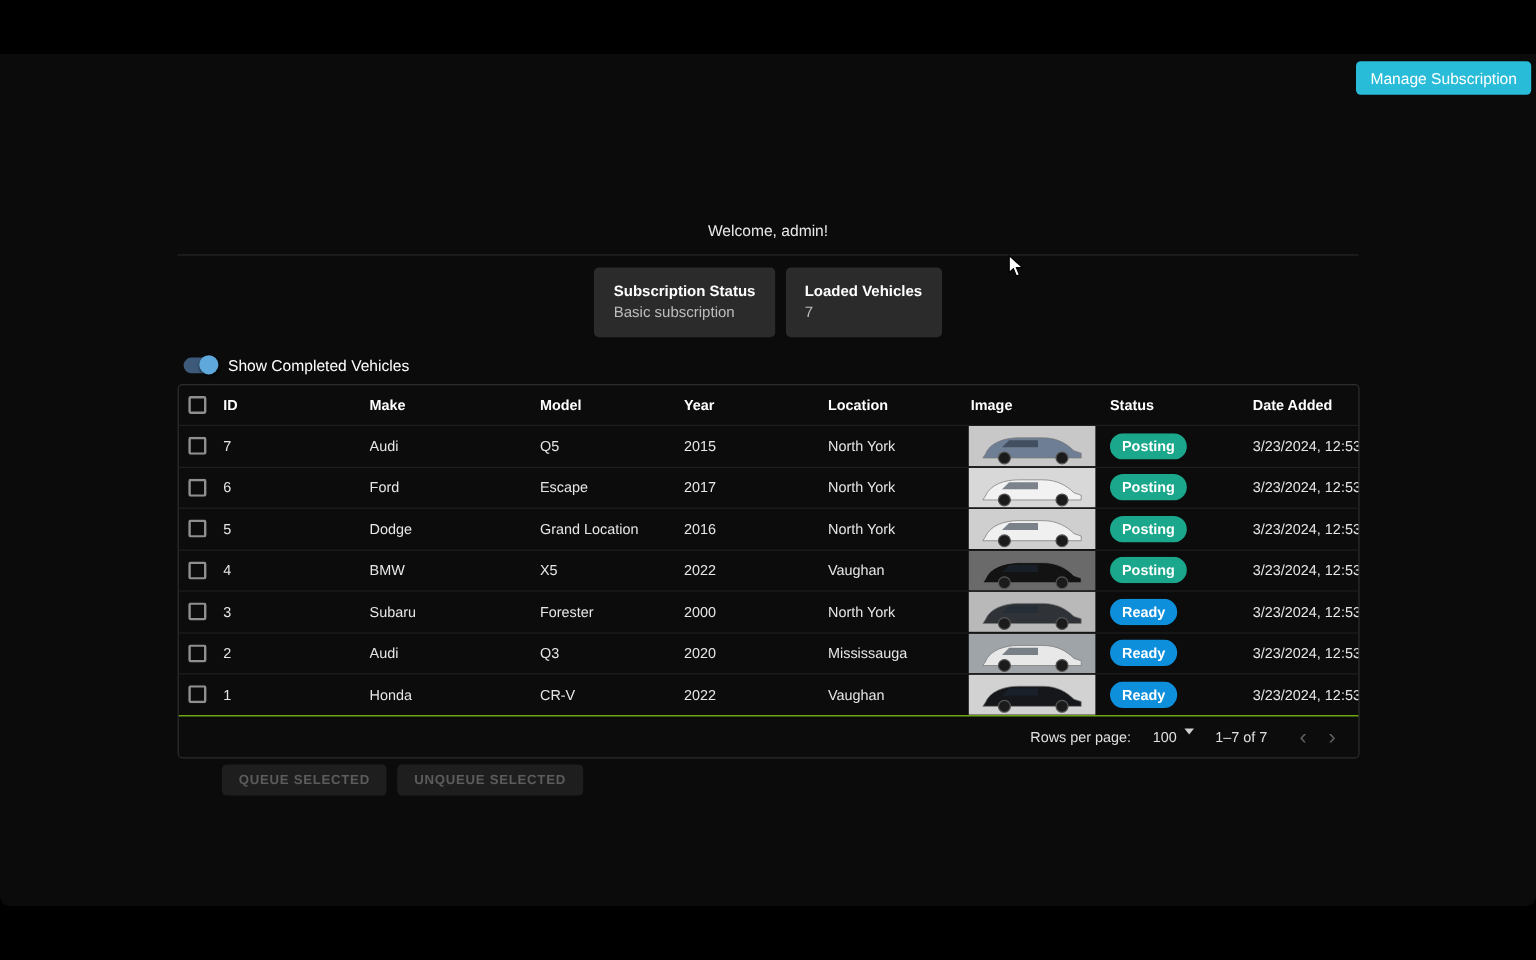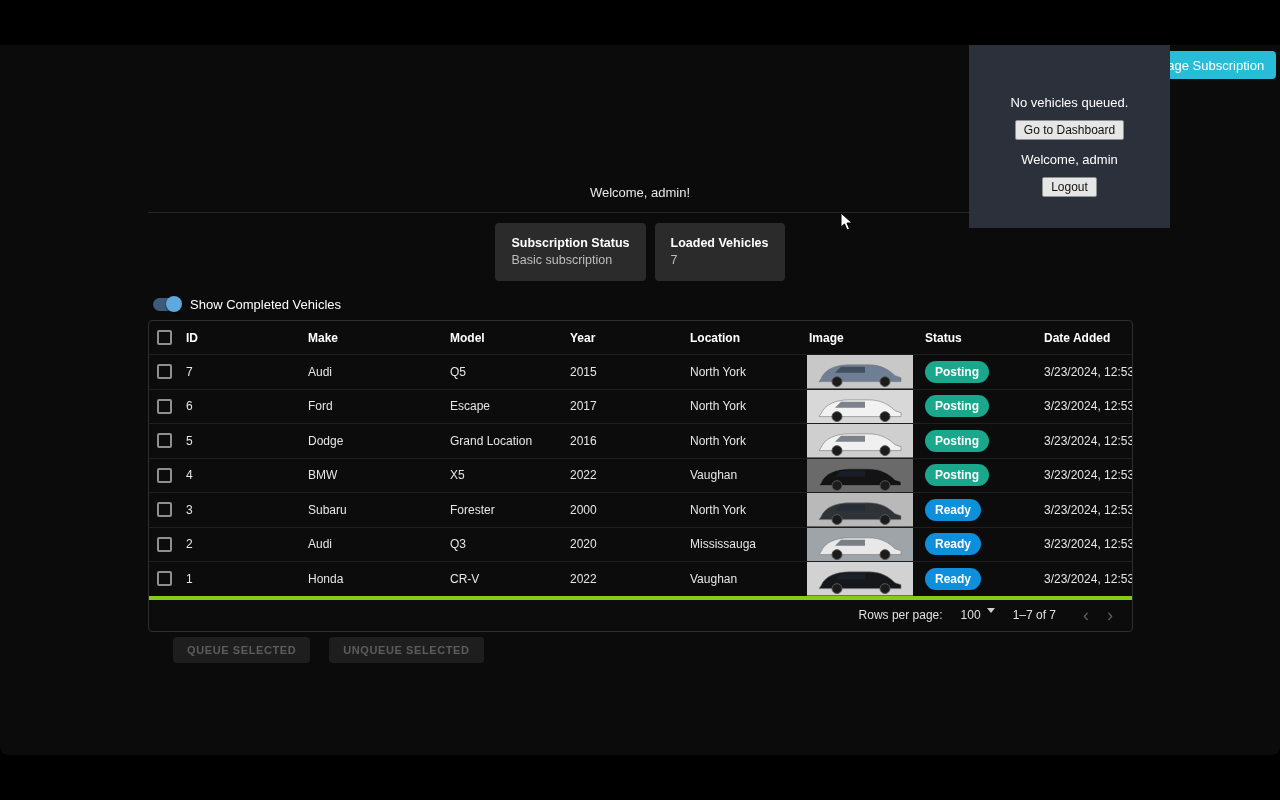--- a/index.html
+++ b/index.html
@@ -57,30 +57,30 @@
         background:transparent; cursor:pointer; }
 
   .veh-img { width:106px; height:100%; display:block; }
   .veh-img svg { width:100%; height:100%; display:block; }
 
   .badge { display:inline-block; padding:4px 10px; border-radius:12px; color:#fff;
            font-size:12px; font-weight:bold; line-height:14px; }
 
   
   .tfooter { display:flex; align-items:center; justify-content:flex-end; gap:18px;
-             height:35px; border-top:4px solid #84cc16; padding-right:10px;
+             height:35px; border-top:1px solid #84cc16; padding-right:10px;
              color:#e0e0e0; font-size:12px; }
   .rpp-select { display:flex; align-items:flex-start; gap:6px; cursor:pointer; }
   .caret-down { width:0; height:0; border-left:4px solid transparent;
                 border-right:4px solid transparent; border-top:5px solid #cfcfcf; }
   .pager-btn { color:#606060; font-size:18px; line-height:18px; width:24px;
                text-align:center; cursor:default; user-select:none; }
 
   
-  .actions { position:absolute; left:140px; top:592px; display:flex; gap:19px;padding-left:33px; }
+  .actions { position:absolute; left:152px; top:592px; display:flex; gap:9px;padding-left:33px; }
   .action-btn { background:#1e1e1e; color:#5c5c5c; border:none; border-radius:4px;
                 font-size:11px; font-weight:bold; letter-spacing:0.6px;
                 padding:7px 14px; font-family:"Liberation Sans",sans-serif; }
 
   
   .queue-panel { position:absolute; left:969px; top:45px; width:201px; height:183px;
                  background:#2b303a; z-index:20; text-align:center; }
   .queue-msg { margin-top:50px; color:#fff; font-size:13px; }
   .native-btn { margin-top:10px; background:#e6e6e6; border:1px solid #8f8f8f;
                 border-radius:2px; font-size:12px; color:#111; padding:2px 8px;
@@ -337,25 +337,19 @@
     </div>
 
     <div class="actions">
       <button class="action-btn">QUEUE SELECTED</button>
       <button class="action-btn">UNQUEUE SELECTED</button>
     </div>
   </div>
 
   <button class="manage-btn">Manage Subscription</button>
 
-  <div class="queue-panel">
-    <div class="queue-msg">No vehicles queued.</div>
-    <button class="native-btn">Go to Dashboard</button>
-    <div class="welcome-line">Welcome, admin</div>
-    <button class="native-btn">Logout</button>
-  </div>
 
   <div class="cursor">
     <svg width="13" height="19" viewBox="0 0 13 19">
       <path d="M1,1 L1,15 L4.5,12 L7,18 L9.5,17 L7,11 L12,11 Z" fill="#fff" stroke="#000" stroke-width="1"></path>
     </svg>
   </div>
 </div>
 
 </body></html>

